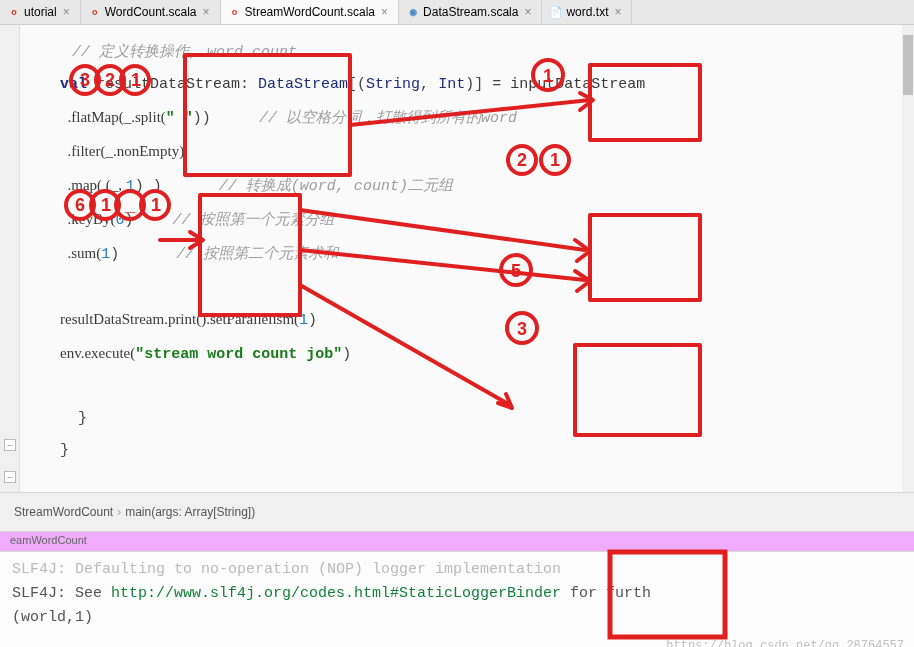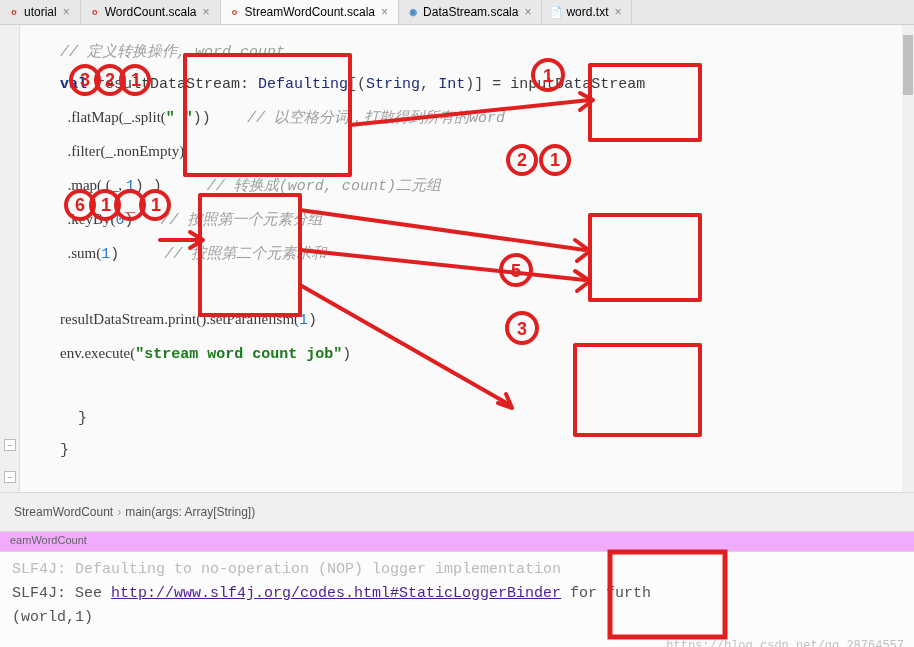--- a/index.html
+++ b/index.html
@@ -82,24 +82,24 @@
       line-height: 32px;
       color: #444;
       position: relative;
       overflow: hidden;
     }
     .code-line { white-space: pre; }
     .kw { color: #1b2c7a; font-weight: bold; }
     .type { color: #1b2c7a; }
     .str { color: #1b7a1b; font-weight: bold; }
     .num { color: #267ac7; }
-    .comment { color: #9e9e9e; font-style: italic; }
+    .comment { color: #9e9e9e; font-style: italic; margin-left: 12px; }
     .ident { color: #3a3a3a; }
     .method { color: #3a3a3a; font-family: Liberation Serif, serif; }
-    .link { color: #4c1d95; text-decoration: underline; }
+    .link { color: #15803d; }
 
     .scrollbar-v {
       position: absolute;
       right: 0;
       top: 0;
       width: 12px;
       height: 100%;
       background: #f0f0f0;
     }
     .scrollbar-thumb {
@@ -192,21 +192,21 @@
   </div>
 </div>
 
 <div class="editor-area">
   <div class="gutter">
     <div class="fold-marker" style="top:414px">–</div>
     <div class="fold-marker" style="top:446px">–</div>
   </div>
   <div class="code-content">
     <div class="code-line"><span class="comment"><span>// </span><span>定义转换操作, word count</span></span></div>
-    <div class="code-line"><span class="kw">val</span><span class="ident"> resultDataStream</span><span>: </span><span class="type">Defaulting</span><span>[(</span><span class="type">String</span><span>, </span><span class="type">Int</span><span>)] = </span><span class="ident">inputDataStream</span></div>
+    <div class="code-line"><span class="kw">val</span><span class="ident"> resultDataStream</span><span>: </span><span class="type">DataStream</span><span>[(</span><span class="type">String</span><span>, </span><span class="type">Int</span><span>)] = </span><span class="ident">inputDataStream</span></div>
     <div class="code-line"><span class="method">  .flatMap(_.split(</span><span class="str">" "</span><span>))</span><span>    </span><span class="comment">// 以空格分词，打散得到所有的word</span></div>
     <div class="code-line"><span class="method">  .filter(_.nonEmpty)</span></div>
     <div class="code-line"><span class="method">  .map( (_, </span><span class="num">1</span><span>) )     </span><span class="comment">// 转换成(word, count)二元组</span></div>
     <div class="code-line"><span class="method">  .keyBy(</span><span class="num">0</span><span>)   </span><span class="comment">// 按照第一个元素分组</span></div>
     <div class="code-line"><span class="method">  .sum(</span><span class="num">1</span><span>)     </span><span class="comment">// 按照第二个元素求和</span></div>
     <div class="code-line">&nbsp;</div>
     <div class="code-line"><span class="method">resultDataStream.print().setParallelism(</span><span class="num">1</span><span>)</span></div>
     <div class="code-line"><span class="method">env.execute(</span><span class="str">"stream word count job"</span><span>)</span></div>
     <div class="code-line">&nbsp;</div>
     <div class="code-line"><span>  }</span></div>

